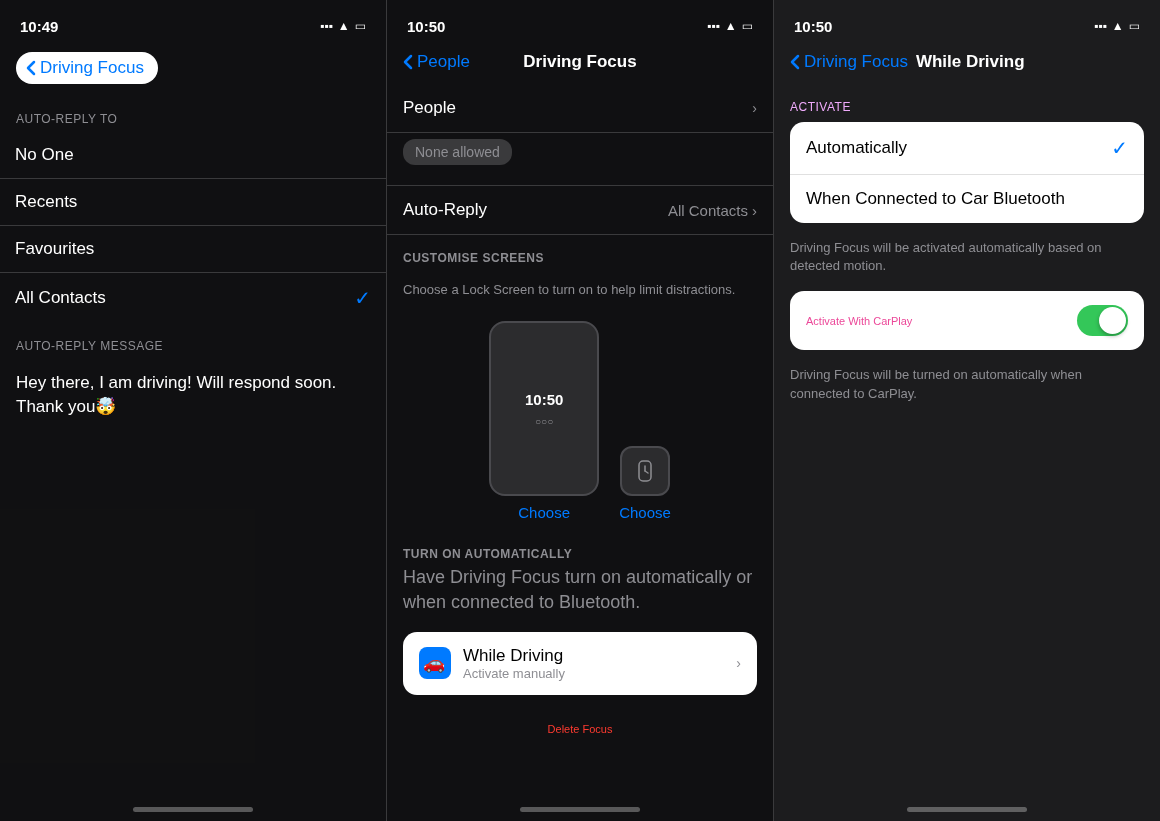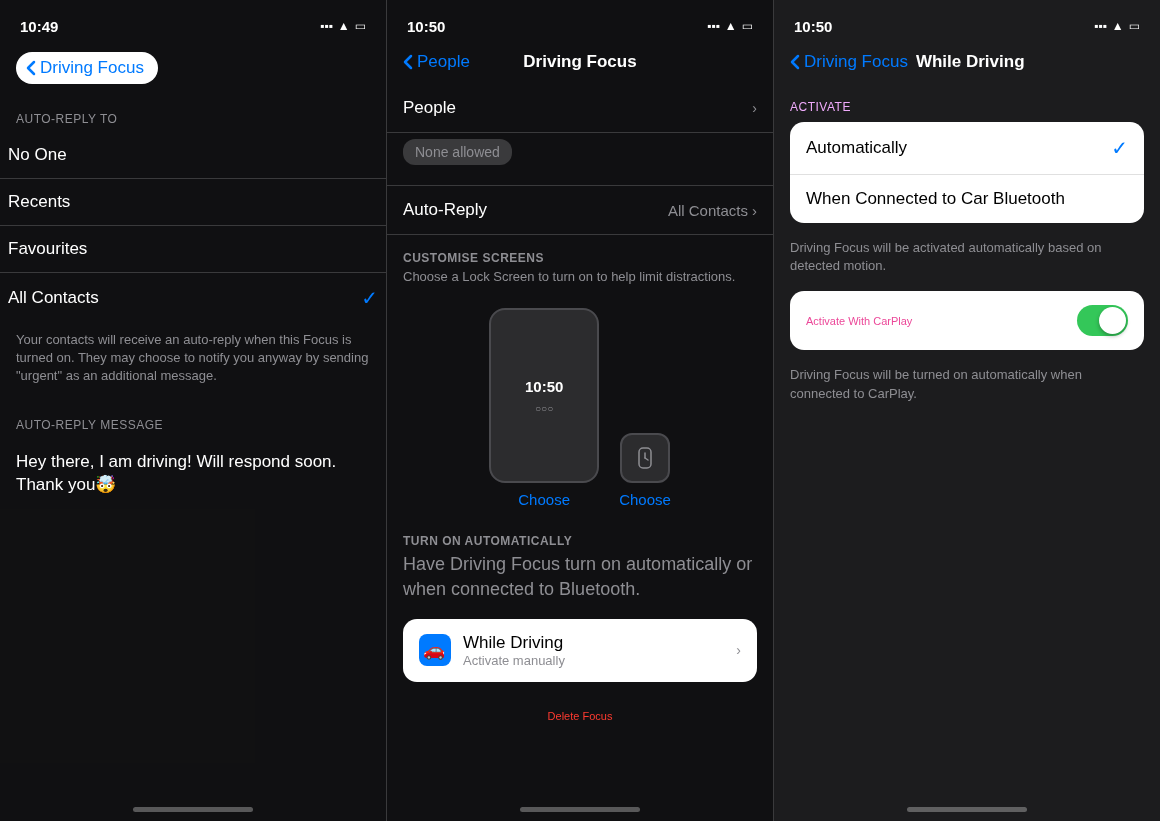--- a/index.html
+++ b/index.html
@@ -111,21 +111,21 @@
       padding: 16px 16px 6px;
     }
 
     
     .list-group {
       background: transparent;
     }
     .list-item {
       display: flex;
       align-items: center;
-      padding: 13px 8px;
+      padding: 13px 15px;
       background: transparent;
       border-bottom: 0.5px solid #3a3a3c;
       cursor: pointer;
     }
     .list-item:last-child {
       border-bottom: none;
     }
     .list-item-text {
       flex: 1;
       font-size: 17px;
@@ -221,21 +221,21 @@
     
     .customise-section {
       padding: 16px 16px 10px;
     }
     .customise-title {
       font-size: 12px;
       font-weight: 600;
       color: #8e8e93;
       text-transform: uppercase;
       letter-spacing: 0.5px;
-      margin-bottom: 3px;
+      margin-bottom: 16px;
     }
     .customise-desc {
       font-size: 13px;
       color: #8e8e93;
       line-height: 1.4;
       margin-bottom: 12px;
     }
     .screen-previews {
       display: flex;
       gap: 20px;
@@ -514,21 +514,20 @@
         </div>
         <div class="list-item">
           <span class="list-item-text">Favourites</span>
         </div>
         <div class="list-item">
           <span class="list-item-text">All Contacts</span>
           <span class="list-item-check">✓</span>
         </div>
       </div>
 
-      <p class="info-text">Your contacts will receive an auto-reply when this Focus is turned on. They may choose to notify you anyway by sending "urgent" as an additional message.</p>
 
       <div class="section-label">AUTO-REPLY MESSAGE</div>
 
       <div class="message-box">
         <p class="message-text">Hey there, I am driving! Will respond soon. Thank you🤯</p>
       </div>
     </div>
 
     <div class="home-indicator">
       <div class="home-indicator-bar"></div>

